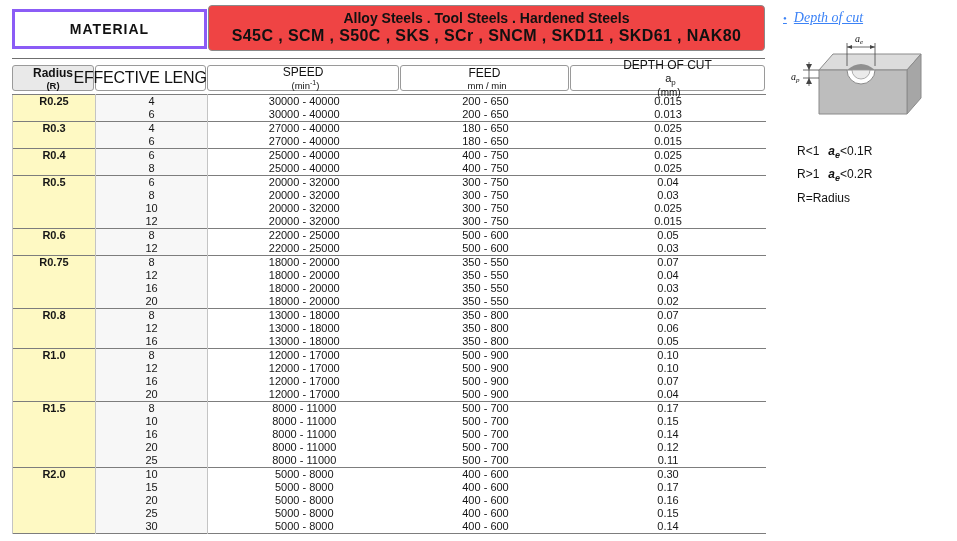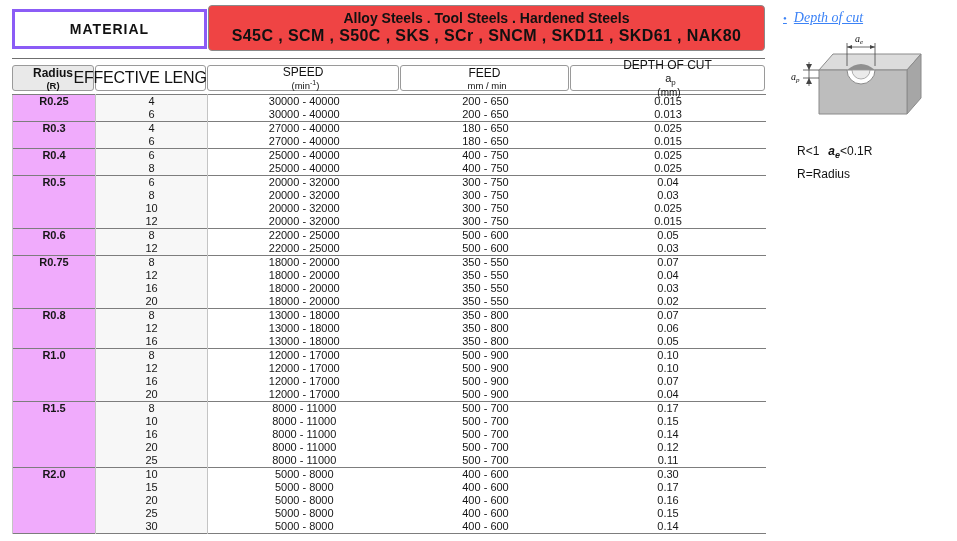--- a/index.html
+++ b/index.html
@@ -55,21 +55,21 @@
   table.spec col.c-radius { width:83px; }
   table.spec col.c-length { width:112px; }
   table.spec col.c-speed  { width:193px; }
   table.spec col.c-feed   { width:170px; }
   table.spec col.c-depth  { width:195px; }
   table.spec td {
     font-size:11px; height:13px; line-height:13px; text-align:center;
     padding:0; white-space:nowrap; color:#161616;
   }
   td.radius-cell {
-    background:#f0abfc; font-weight:bold; font-size:12px;
+    background:#fef9c3; font-weight:bold; font-size:12px;
     border-left:1px solid #c4c4c4; border-right:1px solid #c4c4c4;
     vertical-align:top; padding-top:2px;
   }
   td.length-cell { background:#f7f7f7; border-right:1px solid #c4c4c4; }
   tr.group-start td { border-top:1px solid #7d7d7d; }
 
   
   .side-panel { position:absolute; left:783px; top:10px; width:172px; }
   .side-title {
     font-family:"Liberation Serif","DejaVu Serif",serif;
@@ -369,18 +369,21 @@
       <polygon points="20,36 17,30 23,30" fill="#444"></polygon>
       <polygon points="20,44 17,50 23,50" fill="#444"></polygon>
       <text x="2" y="46" font-size="10" font-style="italic" fill="#111" font-family="Liberation Serif, DejaVu Serif, serif"><tspan>a</tspan><tspan dy="2" font-size="7">p</tspan></text>
     </svg>
 
     <div class="notes">
       <div class="note">
         <span>R&lt;1</span><span class="sym"><span>a</span><sub>e</sub></span><span>&lt;0.1R</span>
       </div>
       <div class="note">
+        <span>R&gt;1</span><span class="sym"><span>a</span><sub>e</sub></span><span>&lt;0.2R</span>
+      </div>
+      <div class="note">
         <span>R=Radius</span><span class="sym"><span></span><sub></sub></span><span></span>
       </div>
     </div>
   </div>
 
 </div>
 
 </body></html>

